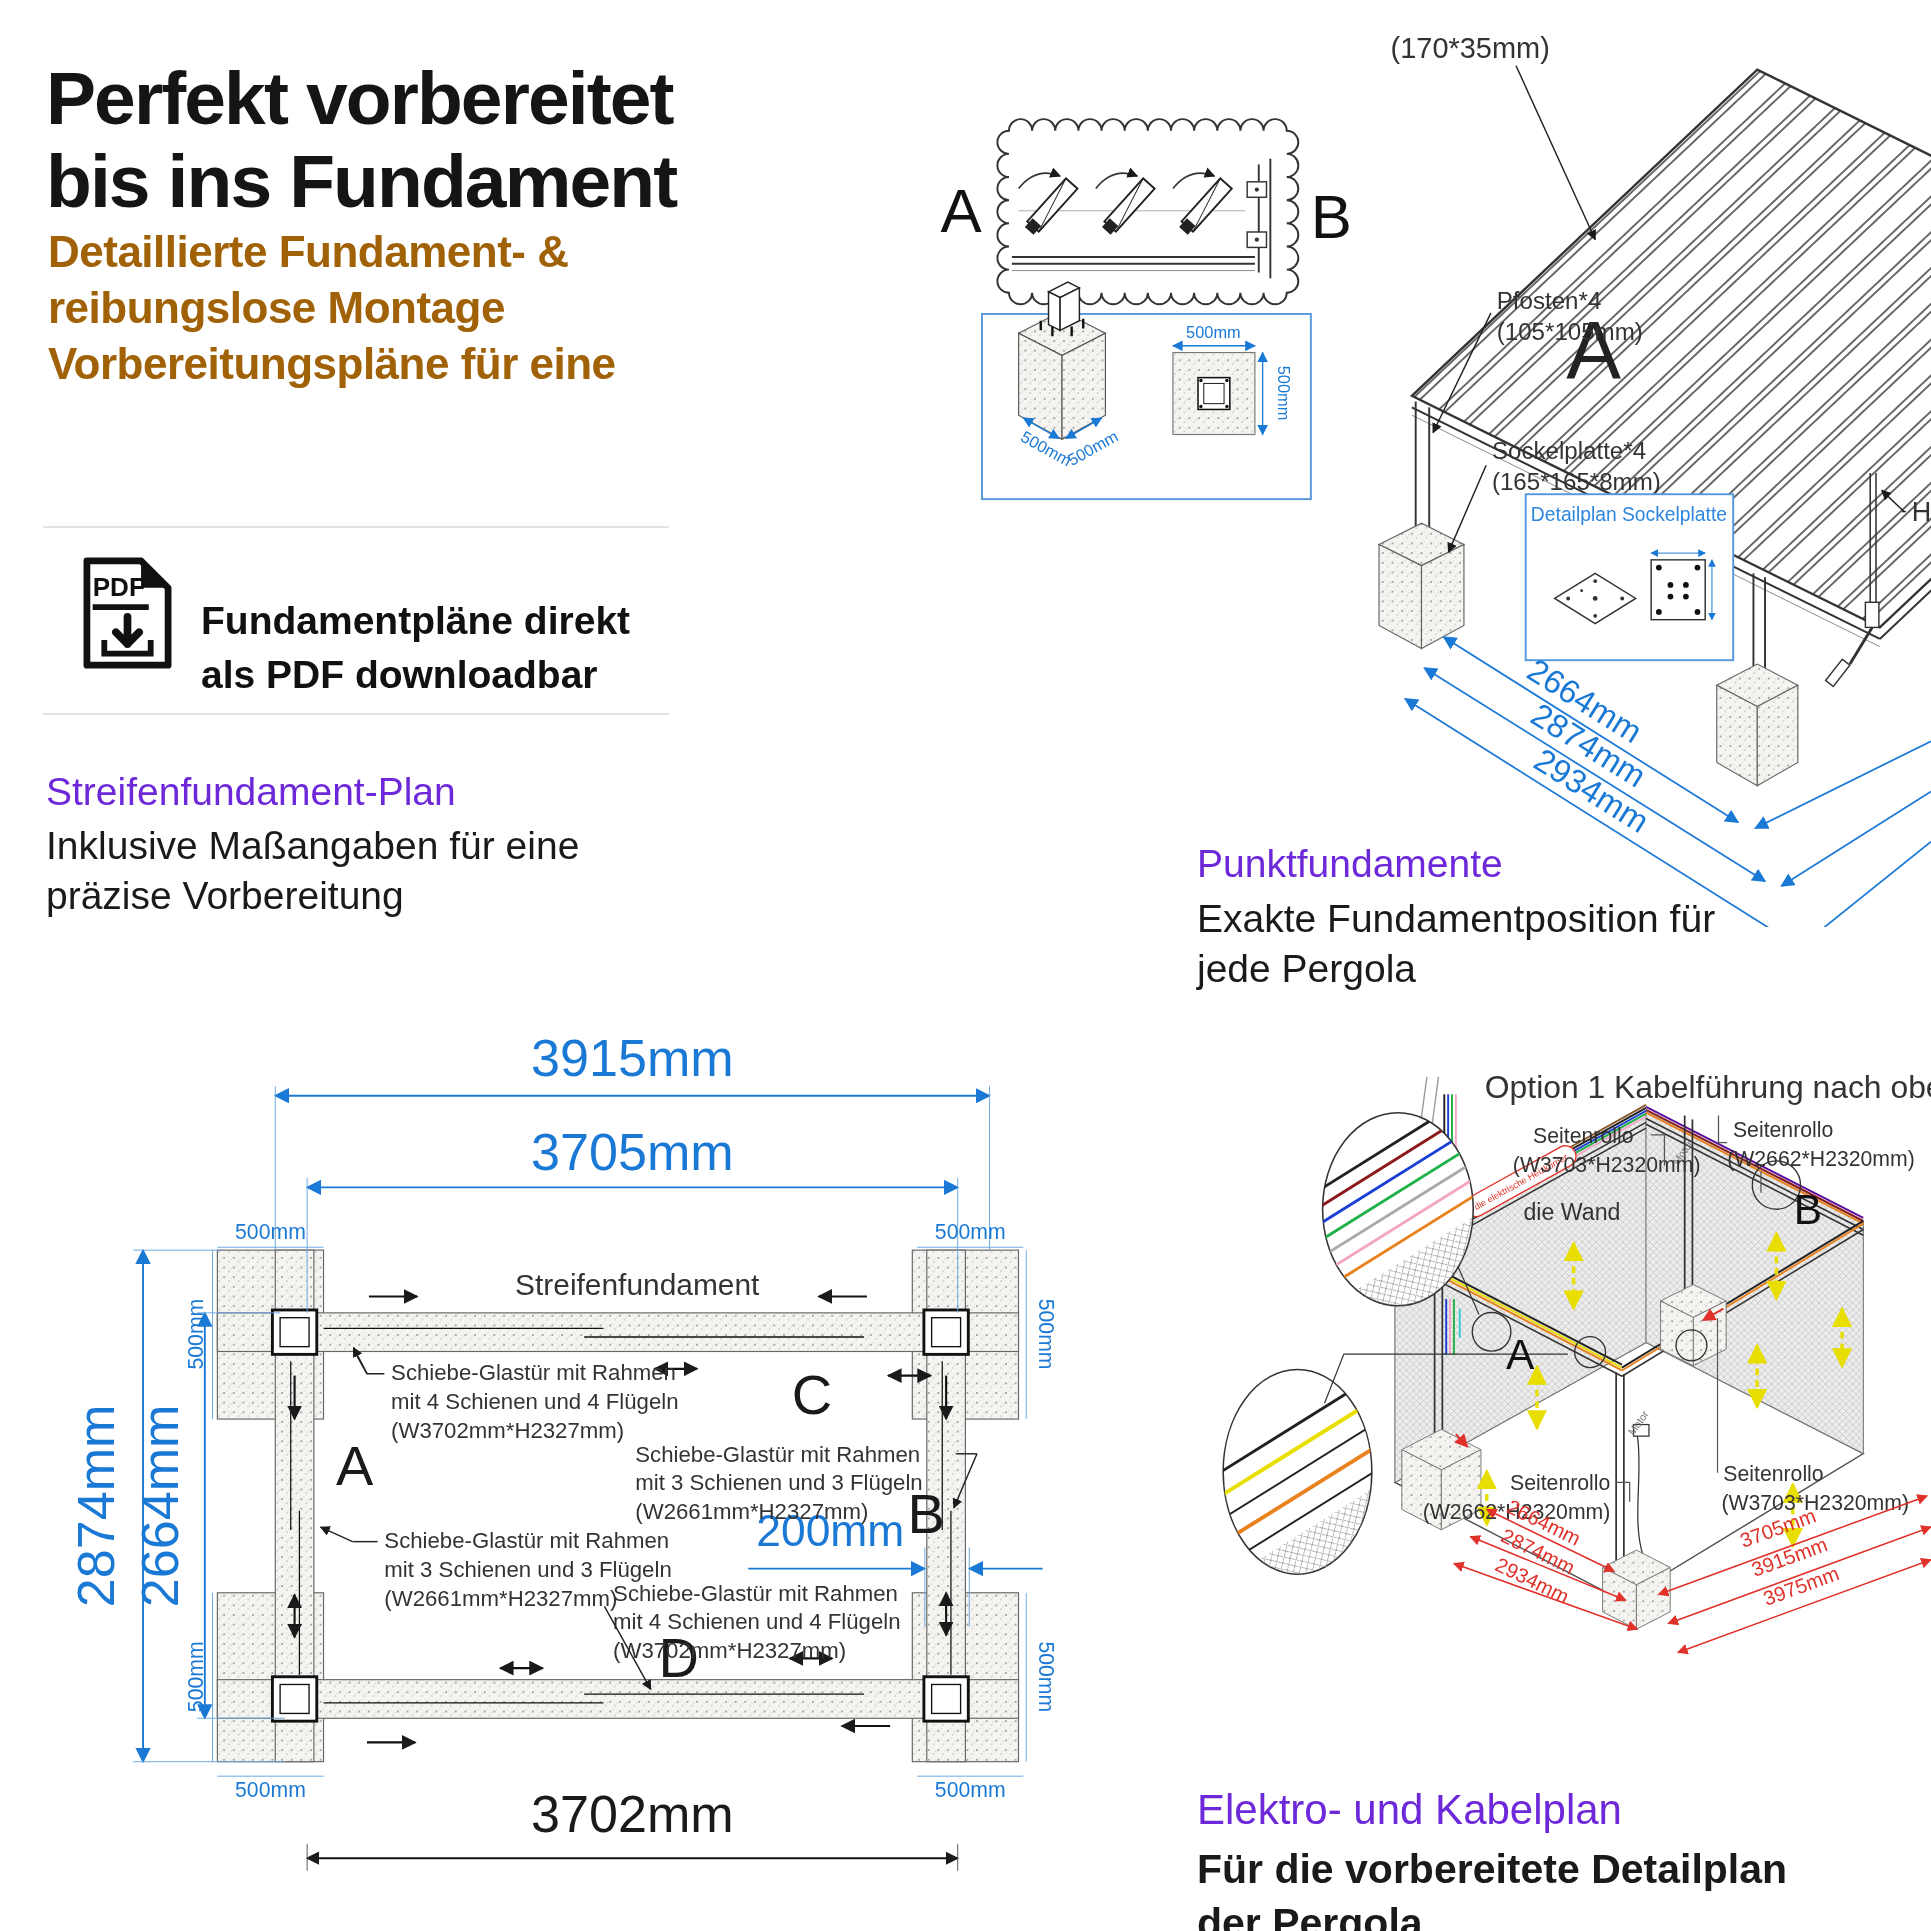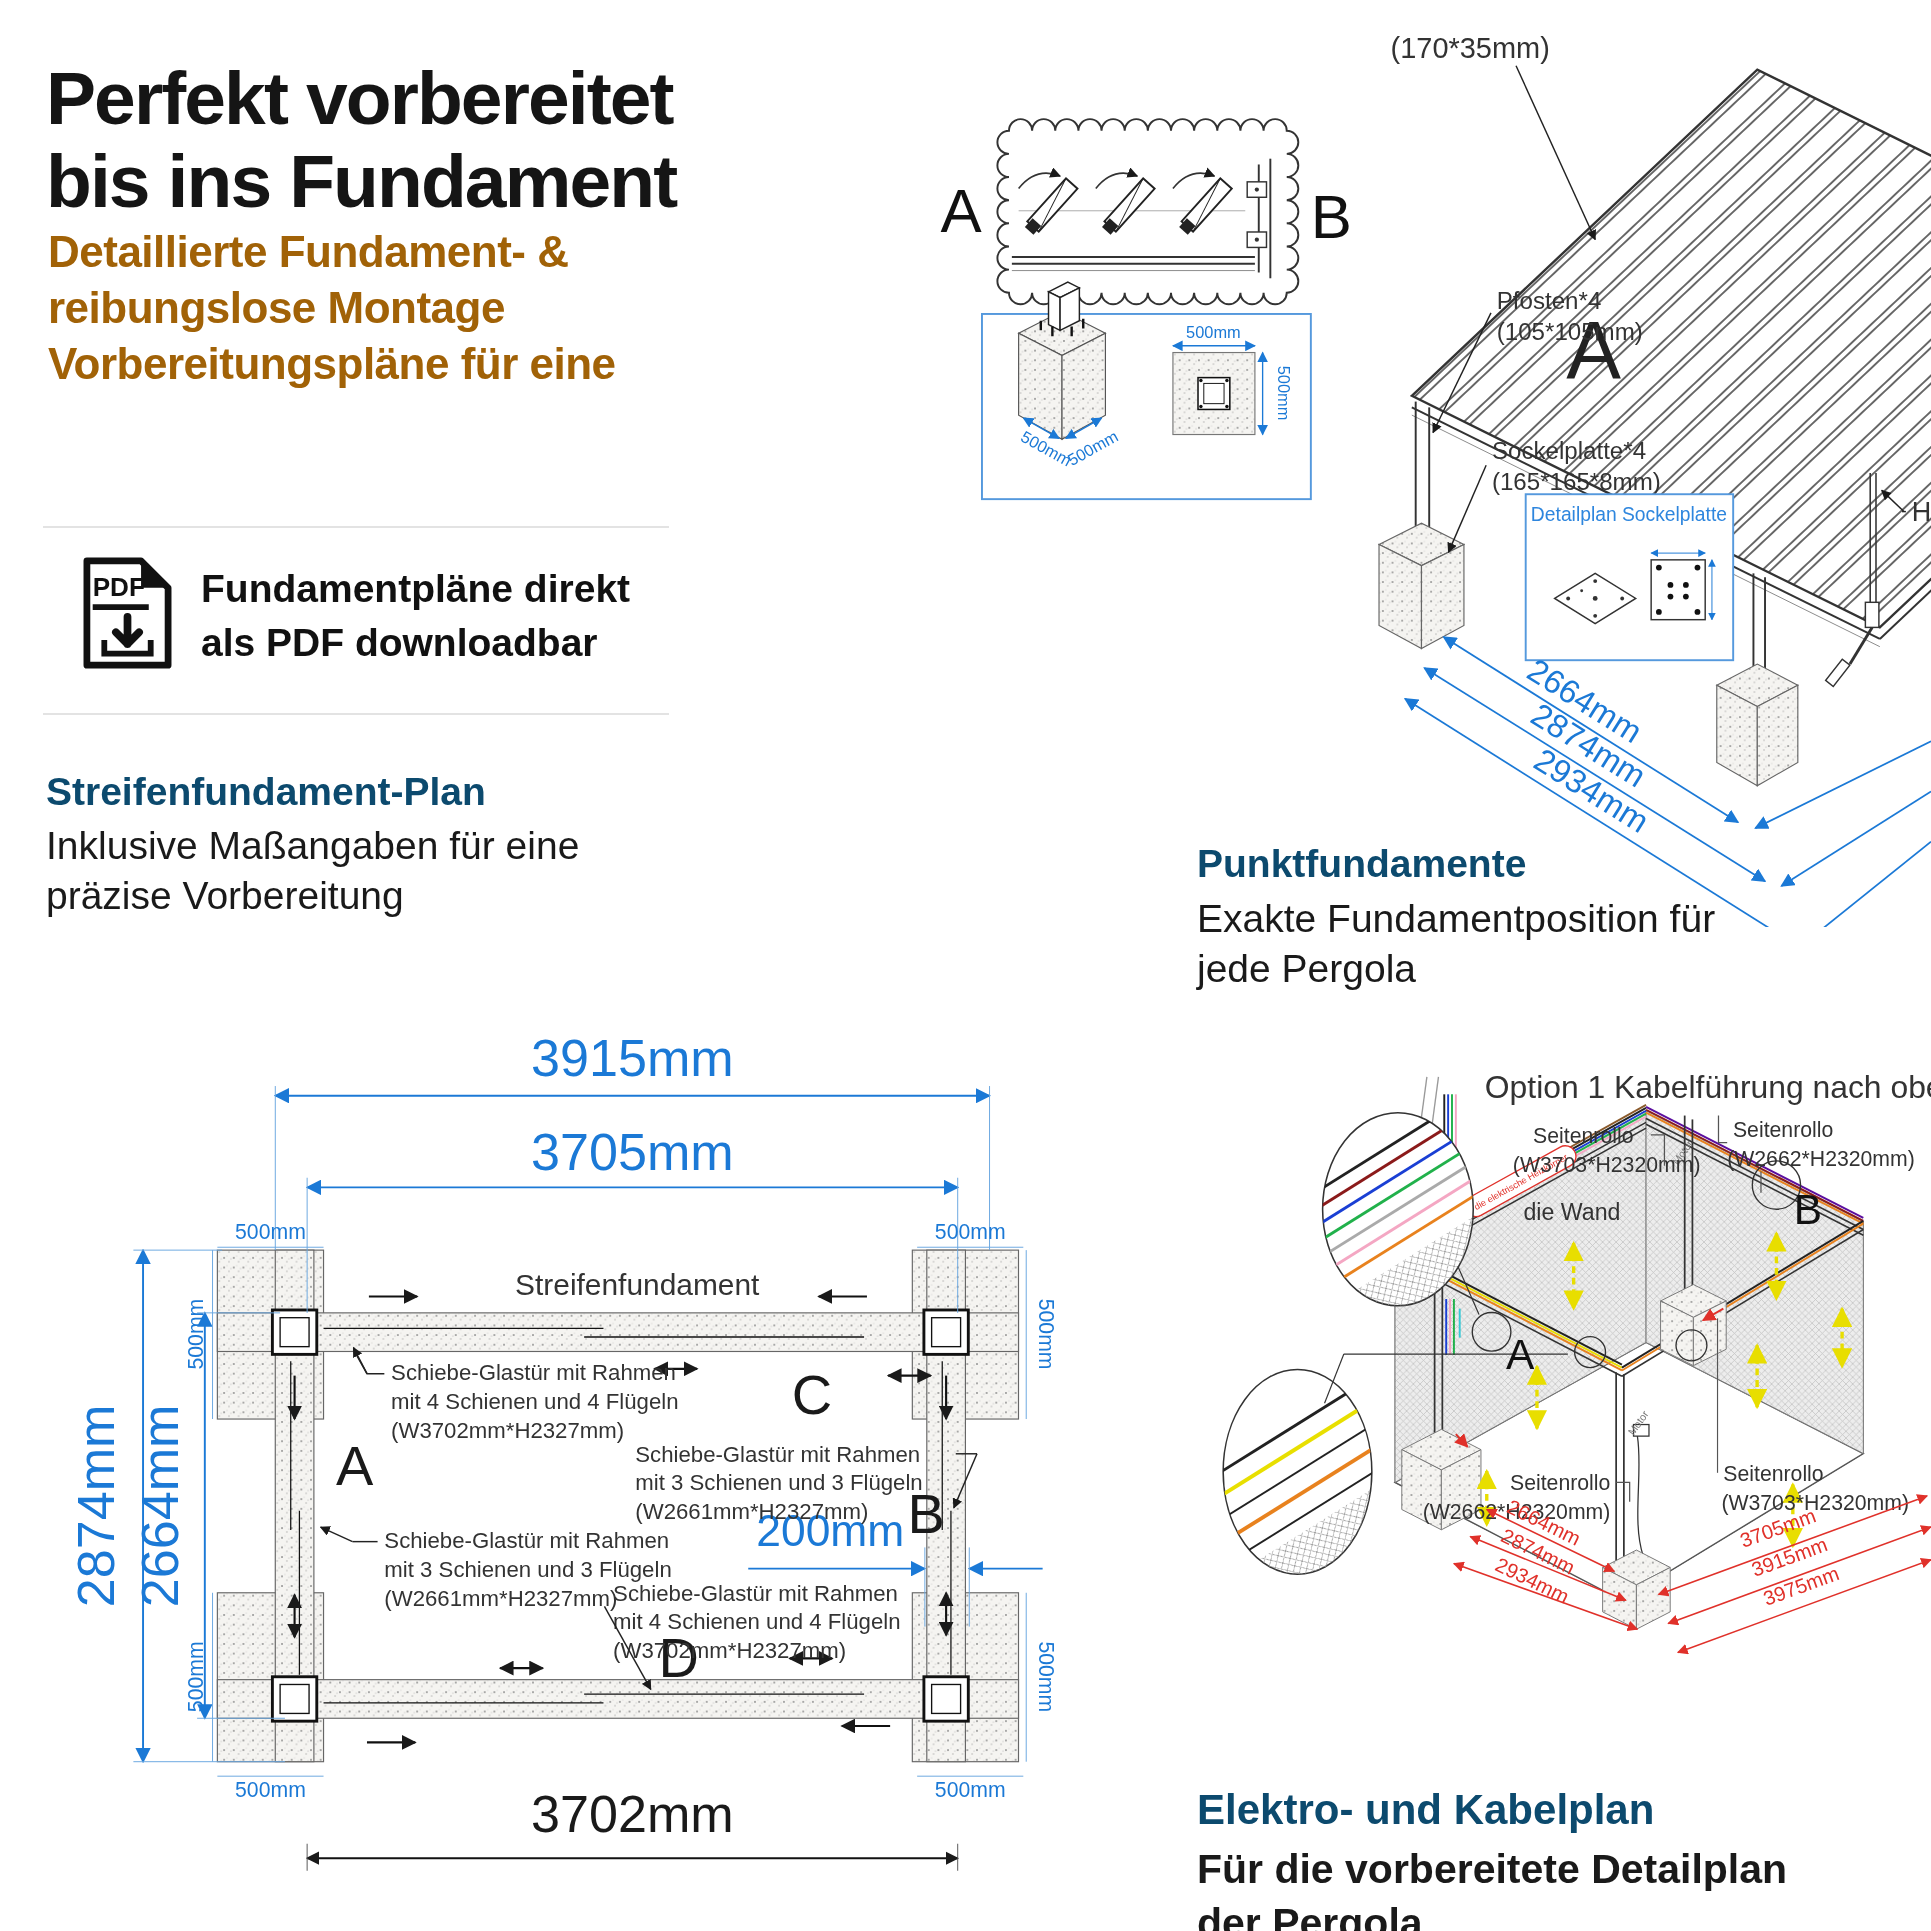--- a/index.html
+++ b/index.html
@@ -2,21 +2,21 @@
 <html><head>
 <meta charset="utf-8">
 <style>
   html,body{margin:0;padding:0;background:#fff;}
   #canvas{position:relative;width:1931px;height:1931px;overflow:hidden;background:#fff;
           font-family:"Liberation Sans",sans-serif;color:#111;}
   .abs{position:absolute;}
   .h1{font-size:75px;line-height:83px;font-weight:bold;letter-spacing:-1.9px;color:#151515;}
   .sub{font-size:44px;line-height:56px;font-weight:bold;color:#a16207;letter-spacing:-0.5px;}
   .pdfline{font-size:39px;line-height:54px;font-weight:bold;color:#111;}
-  .sect-title{font-size:39px;font-weight:bold;color:#0c4a6e;}
+  .sect-title{font-size:39px;font-weight:normal;color:#6d28d9;}
   .sect-desc{font-size:39px;line-height:50px;font-weight:normal;color:#1a1a1a;}
   .sect-desc.bold{font-weight:bold;}
   .hr{height:1.9px;background:#e3e3e3;}
   svg text{font-family:"Liberation Sans",sans-serif;}
   .cad{fill:#333;}
 </style>
 </head>
 <body>
 
 <div id="canvas">
@@ -72,21 +72,21 @@
 <div class="abs" style="left:79px;top:555px;width:97px;height:116px;">
   <svg width="97" height="116" viewBox="0 0 100 120">
     <path d="M8 6 H64 L92 34 V114 H8 Z" fill="#fff" stroke="#111" stroke-width="7" stroke-linejoin="round"></path>
     <path d="M64 6 L64 34 L92 34 Z" fill="#111"></path>
     <text x="14" y="42" font-size="27" font-weight="bold" fill="#111">PDF</text>
     <line x1="14" y1="54" x2="72" y2="54" stroke="#111" stroke-width="6"></line>
     <path d="M50 64 V92 M50 92 L38 80 M50 92 L62 80" stroke="#111" stroke-width="8" stroke-linecap="round" stroke-linejoin="round" fill="none"></path>
     <path d="M26 88 V102 H74 V88" stroke="#111" stroke-width="6" fill="none"></path>
   </svg>
 </div>
-<div class="abs pdfline" style="left:201px;top:562px;">
+<div class="abs pdfline" style="left:201px;top:594px;">
   <div>Fundamentpläne direkt</div>
   <div>als PDF downloadbar</div>
 </div>
 <div class="abs hr" style="left:43px;top:713px;width:626px;"></div>
 
 <div class="abs sect-title" style="left:46px;top:770px;">Streifenfundament-Plan</div>
 <div class="abs sect-desc" style="left:46px;top:821px;">
   <div>Inklusive Maßangaben für eine</div>
   <div>präzise Vorbereitung</div>
 </div>

